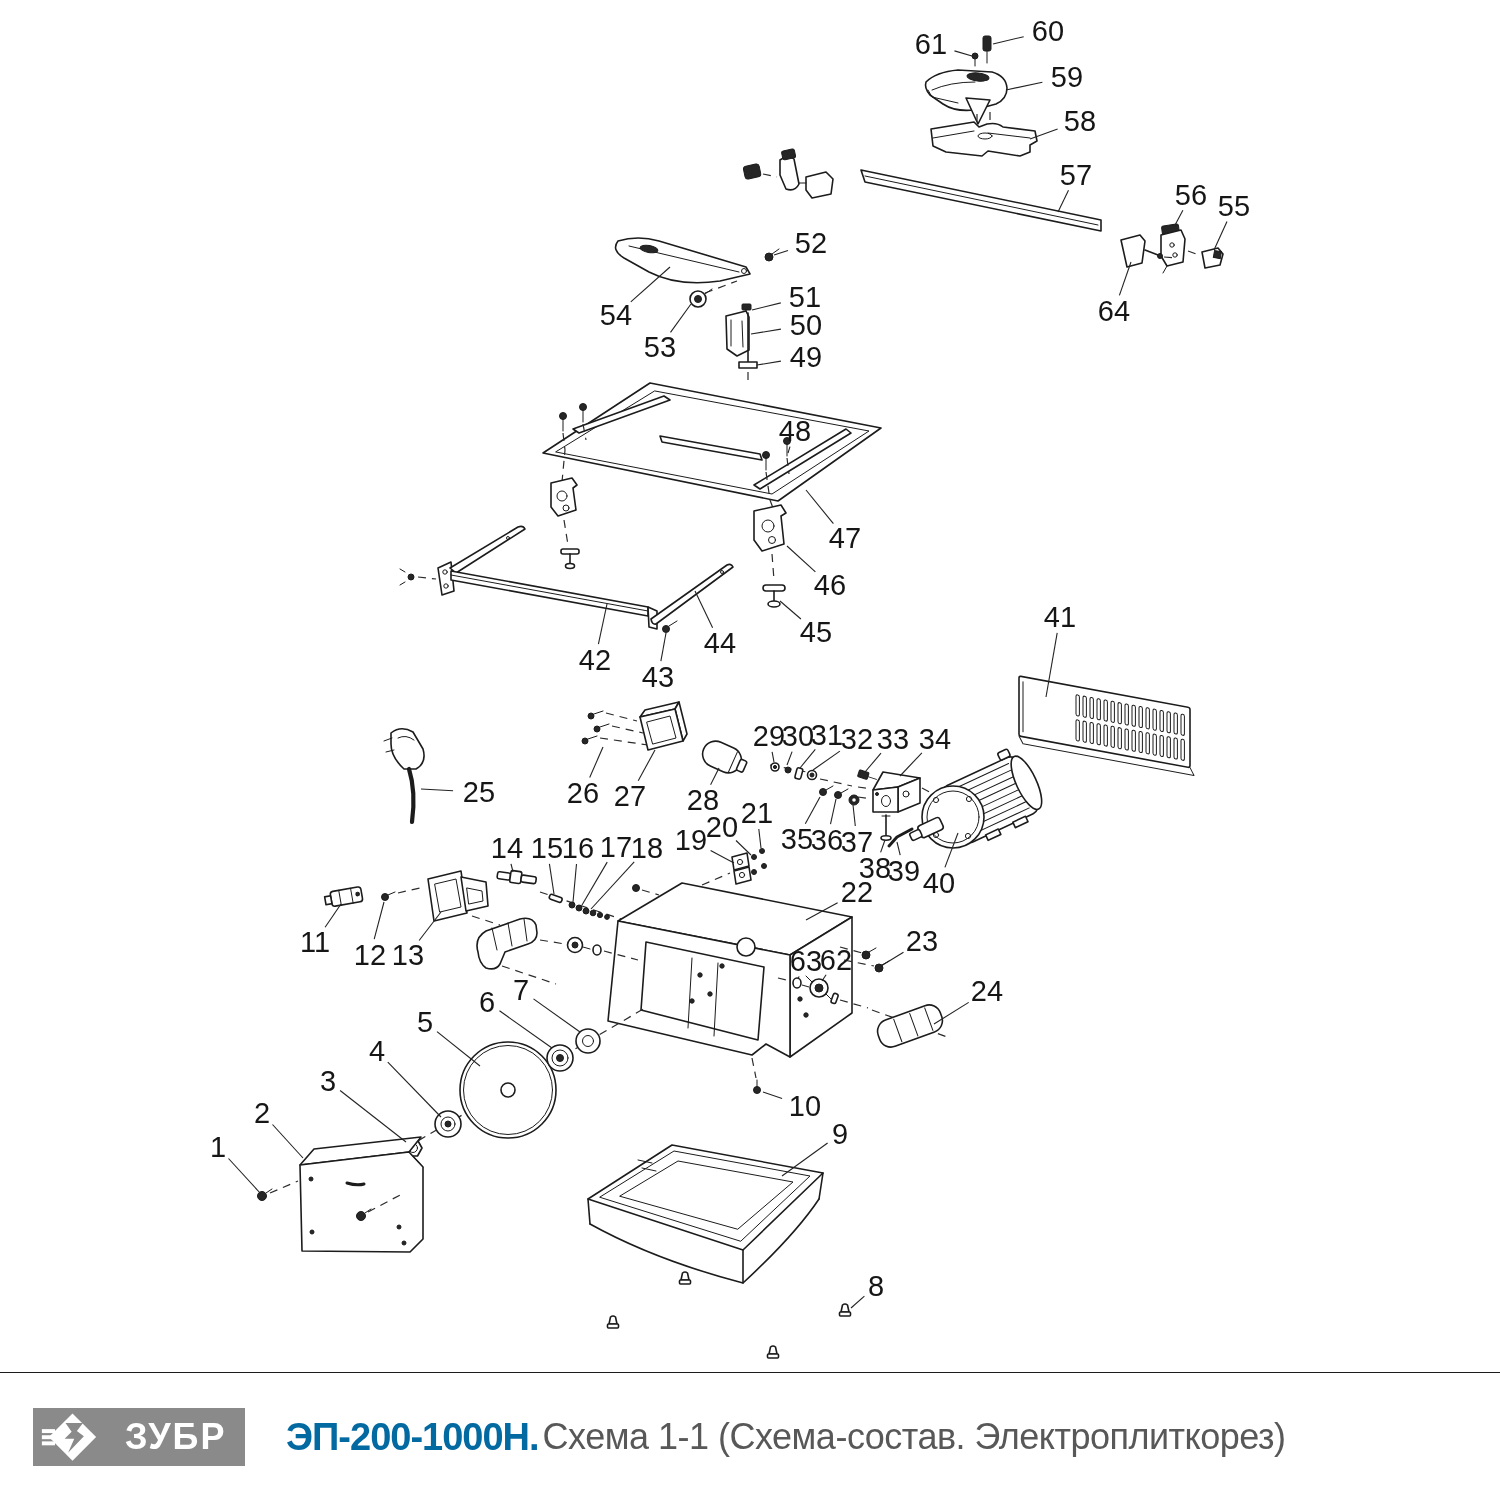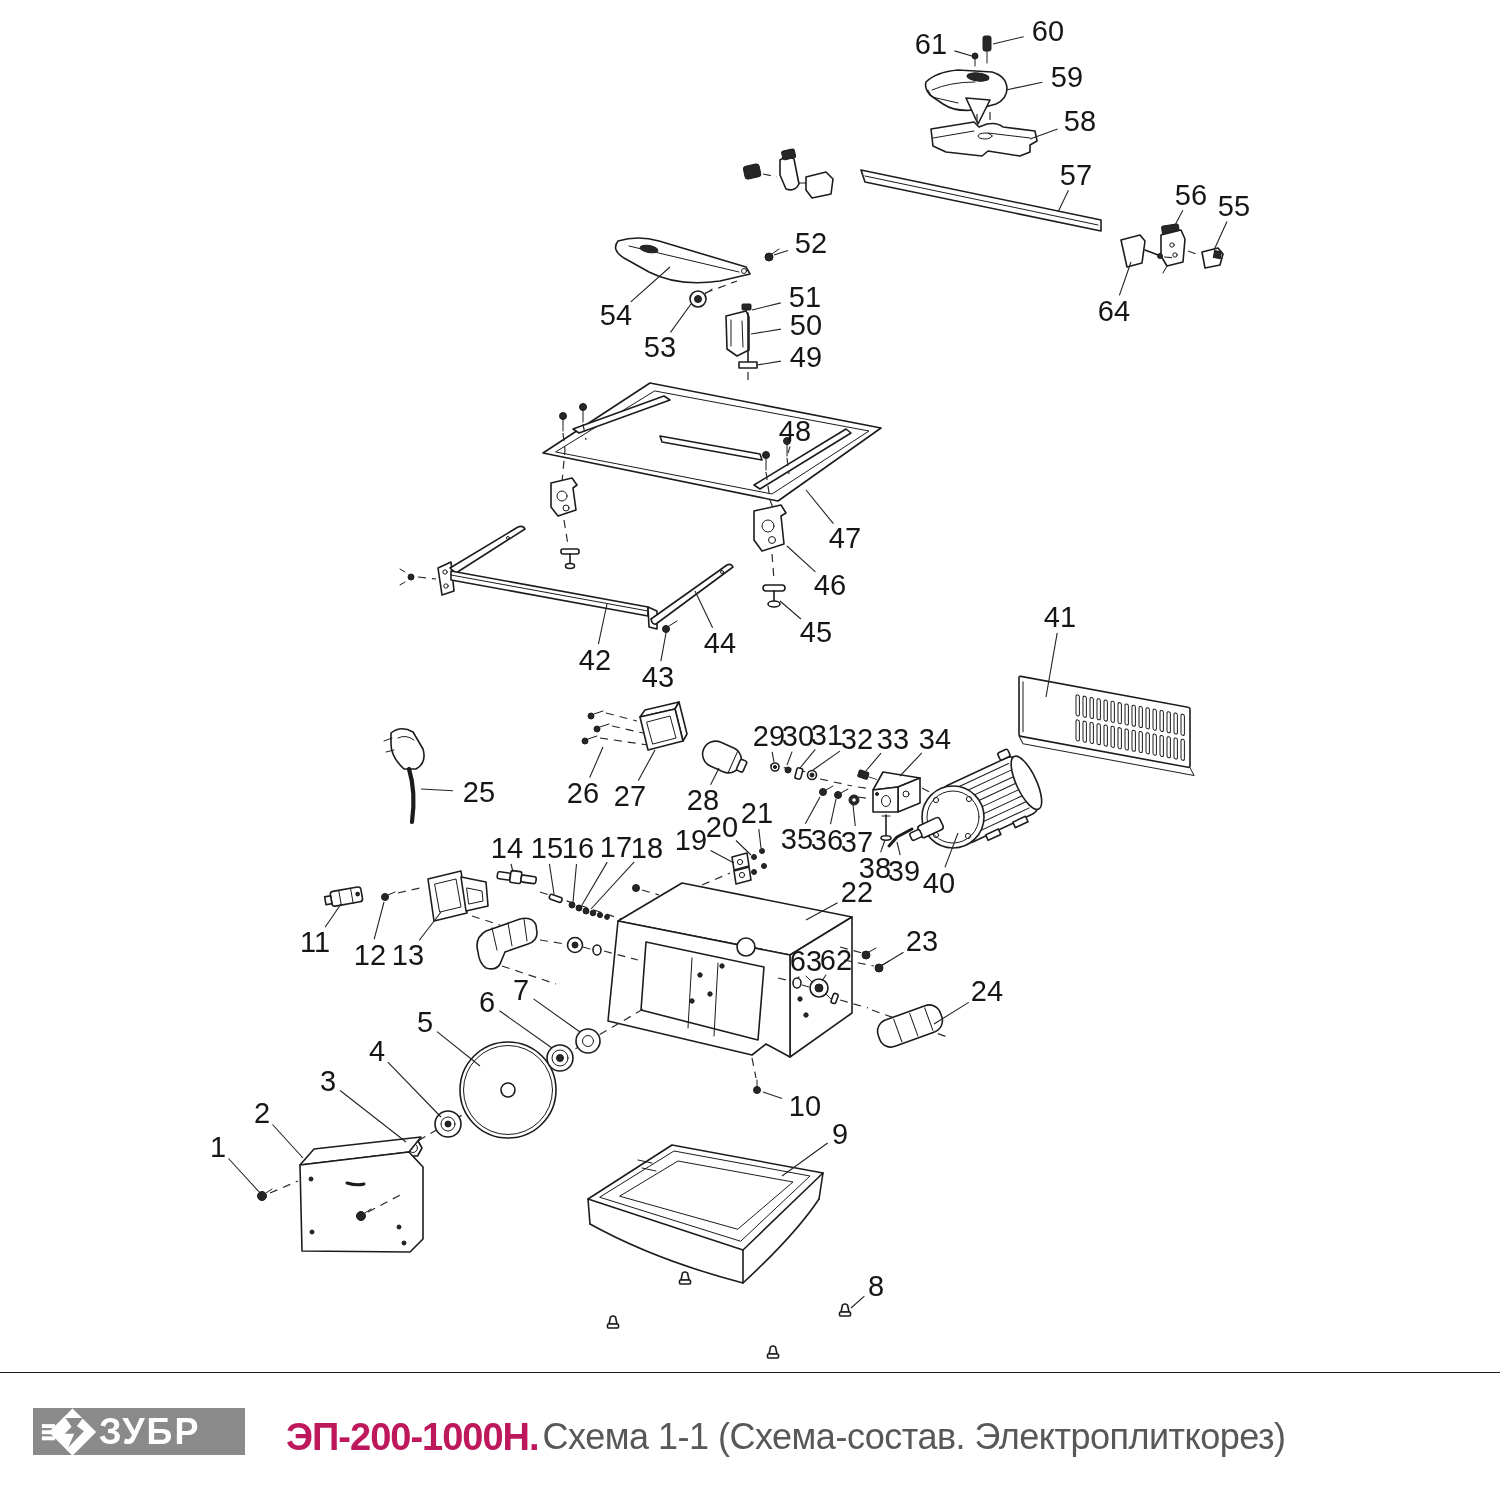--- a/index.html
+++ b/index.html
@@ -16,25 +16,25 @@
   .ds{fill:none;stroke:#2b2b2b;stroke-width:1.2;stroke-dasharray:8 6;}
   .cord{fill:none;stroke:var(--line,#1c1c1c);stroke-width:4.2;stroke-linecap:round;}
   .wr{fill:none;stroke:var(--line,#1c1c1c);stroke-width:3;stroke-linejoin:round;stroke-linecap:round;}
 
   .plabel{font:29px "Liberation Sans",sans-serif;fill:var(--label,#161616);text-anchor:middle;dominant-baseline:central;}
   .leader{stroke:#232323;stroke-width:1.1;fill:none;}
 
   
   .footer-rule{position:absolute;left:0;top:1372px;width:1500px;border-top:1.6px solid #1c1c1c;}
   .footer{position:absolute;left:0;top:1373px;width:1500px;height:127px;background:#fff;}
-  .logo{position:absolute;left:33px;top:35px;width:212px;height:47px;background:var(--logo-bg,#8a8a8a);display:flex;align-items:center;}
+  .logo{position:absolute;left:33px;top:35px;width:212px;height:58px;background:var(--logo-bg,#8a8a8a);display:flex;align-items:center;gap:26px;}
   .logo-mark{width:56px;height:50px;margin-left:8px;flex:0 0 auto;}
   .logo-text{color:var(--logo-fg,#ffffff);font-weight:bold;font-size:36px;letter-spacing:2px;line-height:1;padding-left:2px;}
   .title{position:absolute;left:286px;top:35px;height:58px;display:flex;align-items:center;white-space:nowrap;}
-  .model{font-size:38px;font-weight:700;color:#be185d;letter-spacing:-1px;}
+  .model{font-size:38px;font-weight:700;color:#0369a1;letter-spacing:-1px;}
   .scheme{font-size:36px;font-weight:400;color:var(--scheme,#585858);margin-left:4px;letter-spacing:-0.5px;}
 </style>
 </head>
 <body>
 
 <div class="stage">
 
 <svg class="diagram" viewBox="0 0 1500 1500">
   <defs>
     <g id="footS">

